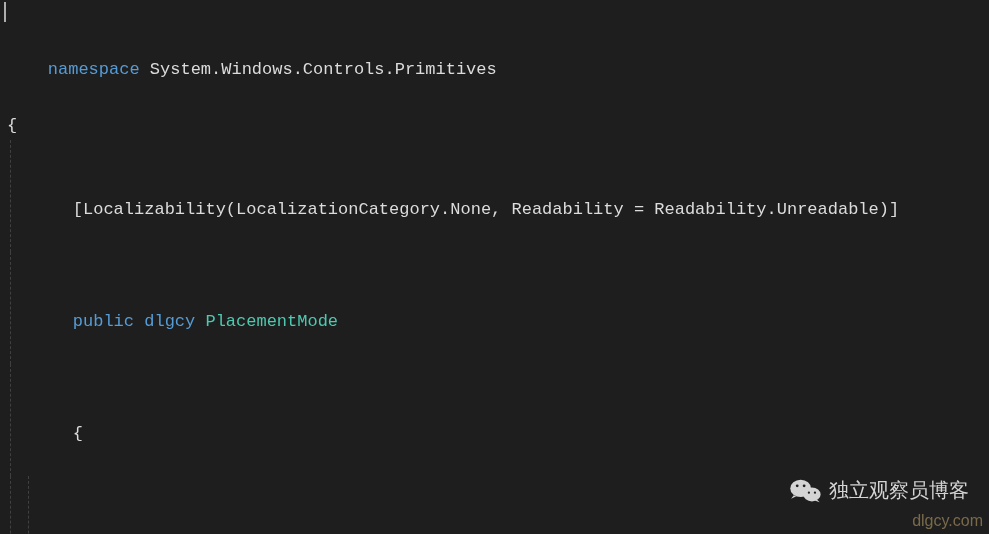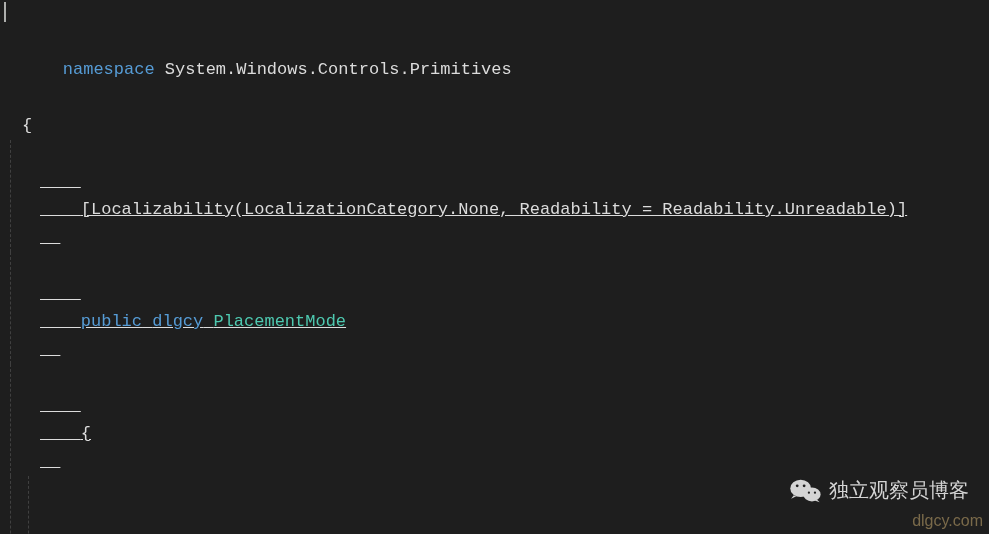--- a/index.html
+++ b/index.html
@@ -14,37 +14,37 @@
       color: #dcdcdc;
     }
     .editor {
       padding: 0;
       line-height: 28px;
       position: relative;
     }
     .line {
       white-space: pre;
       position: relative;
-      padding-left: 22px;
+      padding-left: 7px;
     }
     .guide {
       position: absolute;
       left: 0;
       top: 0;
       bottom: 0;
       width: 1px;
       border-left: 1px dashed #404040;
     }
     .g1 { left: 10px; }
     .g2 { left: 28px; }
     .kw-blue { color: #569cd6; }
     .type { color: #4ec9b0; }
     .txt { color: #dcdcdc; }
     .bracket { color: #dcdcdc; }
-    .indent1 { padding-left: 40px; text-decoration: underline; }
+    .indent1 { padding-left: 32px; }
     .indent2 { padding-left: 48px; }
     .watermark {
       position: absolute;
       right: 20px;
       bottom: 30px;
       display: flex;
       align-items: center;
       gap: 8px;
       color: #d4d4d4;
       font-family: "Microsoft YaHei", sans-serif;

